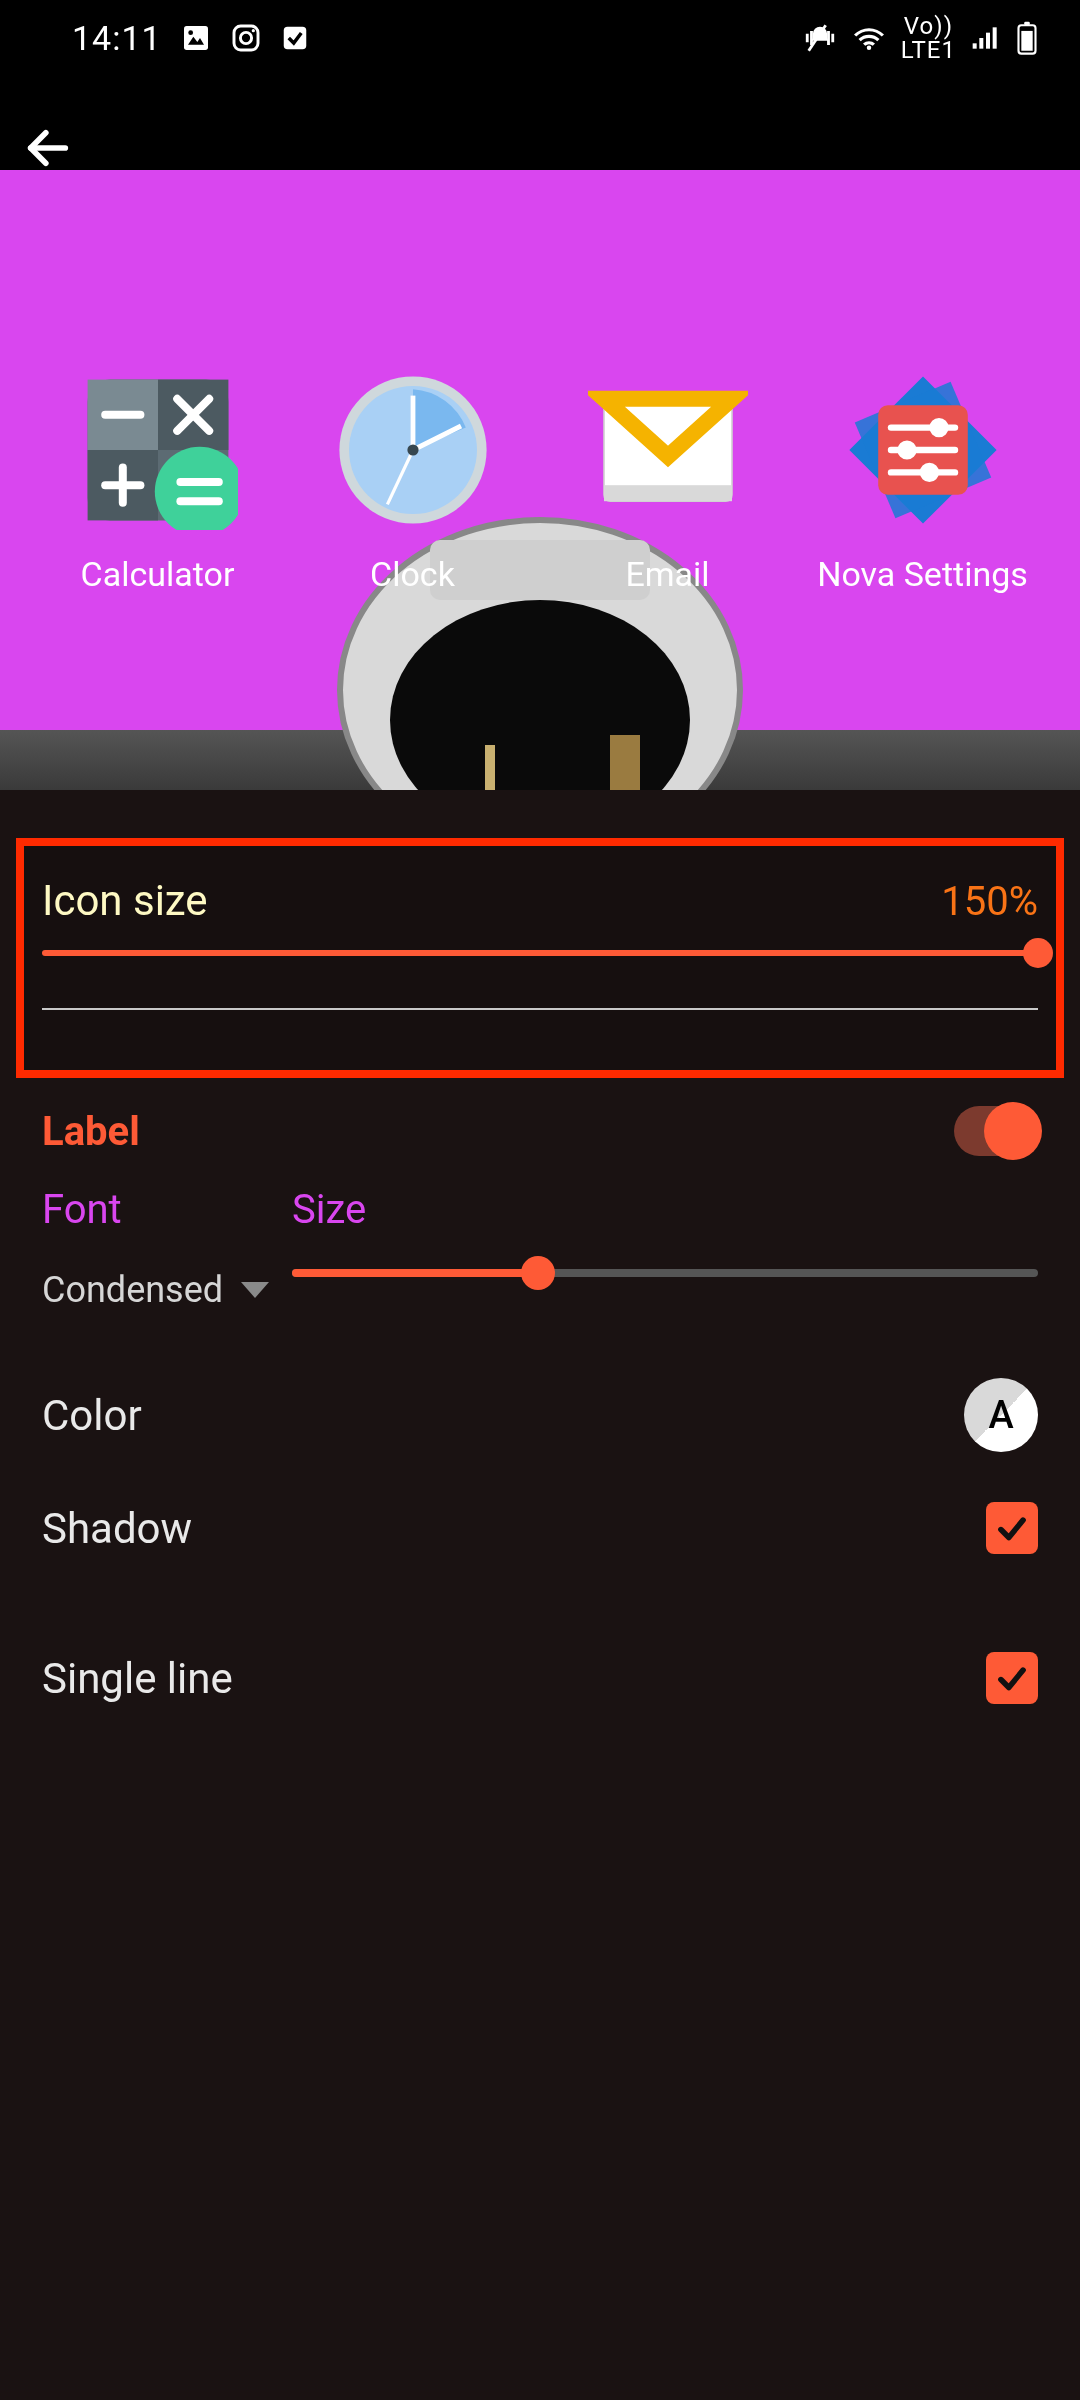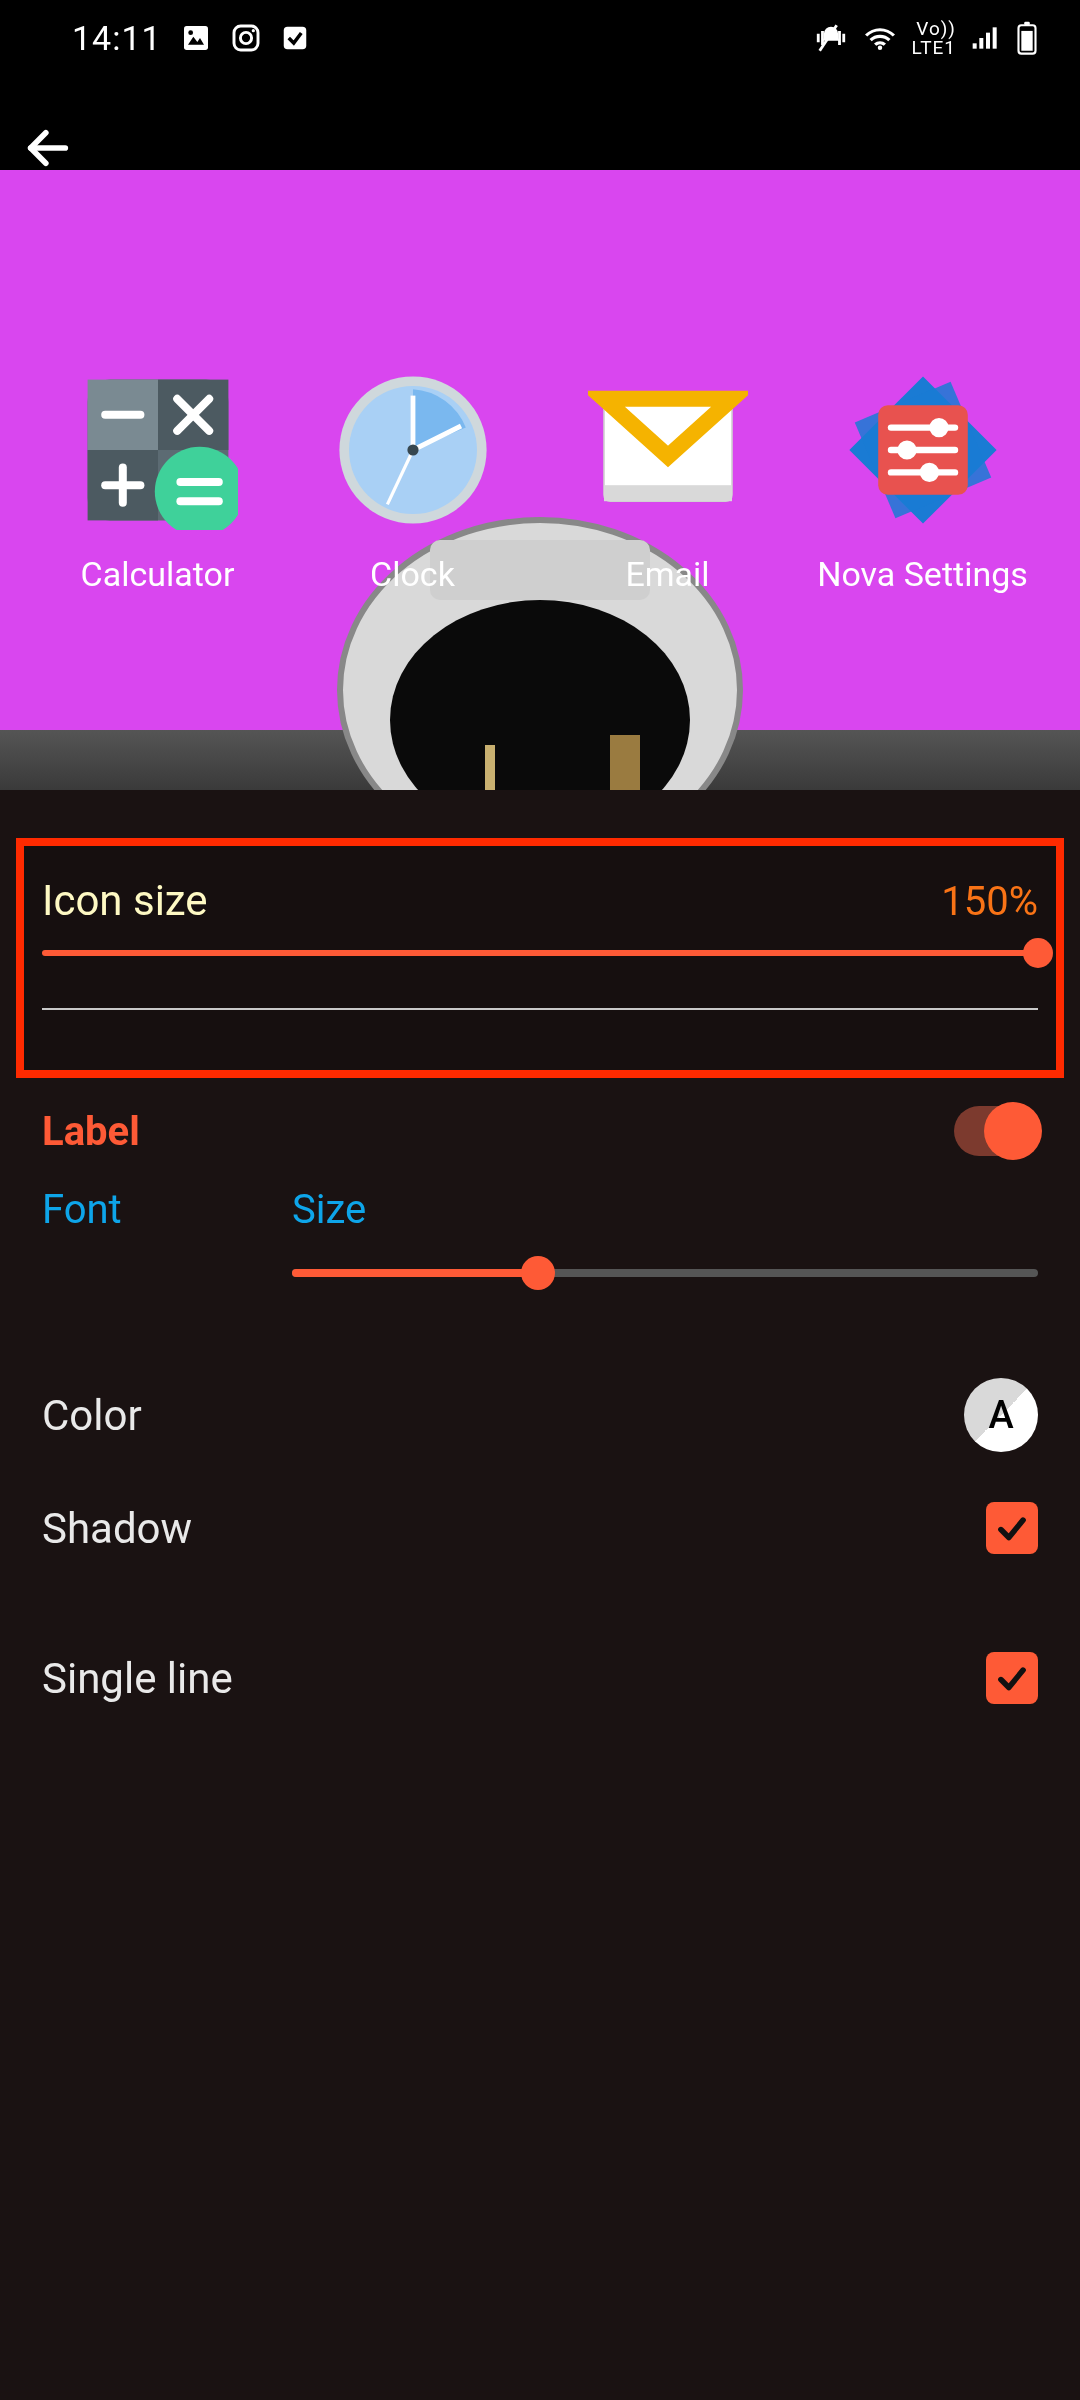--- a/index.html
+++ b/index.html
@@ -39,21 +39,21 @@
   .row { position: absolute; left: 42px; right: 42px; display: flex; align-items: center; justify-content: space-between; }
 
   .label-row { top: 316px; }
   .label-title { font-size: 40px; color: #fe5a36; font-weight: 700; }
   .toggle { width: 84px; height: 50px; background: #7c3a2e; border-radius: 25px; position: relative; }
   .toggle-knob { position: absolute; right: -4px; top: -4px; width: 58px; height: 58px; border-radius: 50%; background: #fe5a36; }
 
   .fontsize-row { top: 396px; align-items: flex-start; justify-content: flex-start; gap: 0; }
   .font-col { width: 250px; }
   .size-col { flex: 1; }
-  .col-head { font-size: 40px; color: #0ea5e9; margin-bottom: 36px; }
+  .col-head { font-size: 40px; color: #d946ef; margin-bottom: 36px; }
   .font-select { display: flex; align-items: center; gap: 18px; font-size: 36px; color: #d6d6d6; }
   .chev { width: 0; height: 0; border-left: 14px solid transparent; border-right: 14px solid transparent; border-top: 16px solid #8a8a8a; }
   .size-slider { position: relative; height: 8px; background: #555; border-radius: 4px; margin-top: 14px; }
   .size-fill { position: absolute; left: 0; top: 0; bottom: 0; background: #fe5a36; border-radius: 4px; }
   .size-thumb { position: absolute; top: 50%; transform: translate(-50%,-50%); width: 34px; height: 34px; border-radius: 50%; background: #fe5a36; }
 
   .color-row { top: 588px; }
   .shadow-row { top: 712px; }
   .single-row { top: 838px; margin-top: 24px; }
   .setting-label { font-size: 42px; color: #e9e9e9; }
@@ -95,21 +95,21 @@
           <path d="M3 9v6M6 7v10M18 7v10M21 9v6" stroke="#fff" stroke-width="2" fill="none"></path>
           <path d="M16 3 L4 21" stroke="#fff" stroke-width="2"></path>
           <path d="M12 4a5 5 0 015 5v3l1 2H6l1-2V9a5 5 0 015-5z"></path>
         </svg>
     </span>
     <span class="status-ico">
       <svg width="36" height="36" viewBox="0 0 24 24" fill="#fff">
           <path d="M12 20a1.5 1.5 0 100-3 1.5 1.5 0 000 3zm-4-4.3a6 6 0 018 0l-1.5 1.5a4 4 0 00-5 0zm-3-3a10 10 0 0114 0l-1.5 1.5a8 8 0 00-11 0zM2 9.7a14 14 0 0120 0L20.5 11a12 12 0 00-17 0z"></path>
         </svg>
     </span>
-    <span class="status-ico" style="font-size:19px;line-height:19px;text-align:right;white-space:pre">Vo))
+    <span class="status-ico" style="font-size:24px;line-height:24px;text-align:center;white-space:pre">Vo))
 LTE1</span>
     <span class="status-ico">
       <svg width="32" height="32" viewBox="0 0 24 24" fill="#fff">
           <rect x="2" y="16" width="3" height="4"></rect>
           <rect x="7" y="12" width="3" height="8"></rect>
           <rect x="12" y="8" width="3" height="12"></rect>
           <rect x="17" y="4" width="3" height="16"></rect>
         </svg>
     </span>
     <span class="status-ico">
@@ -237,20 +237,24 @@
   <div class="row label-row">
     <span class="label-title">Label</span>
     <div class="toggle">
       <div class="toggle-knob"></div>
     </div>
   </div>
 
   <div class="row fontsize-row">
     <div class="font-col">
       <div class="col-head">Font</div>
+      <div class="font-select">
+        <span>Condensed</span>
+        <span class="chev"></span>
+      </div>
     </div>
     <div class="size-col">
       <div class="col-head">Size</div>
       <div class="size-slider">
         <div class="size-fill" style="width:33%"></div>
         <div class="size-thumb" style="left:33%"></div>
       </div>
     </div>
   </div>
 

